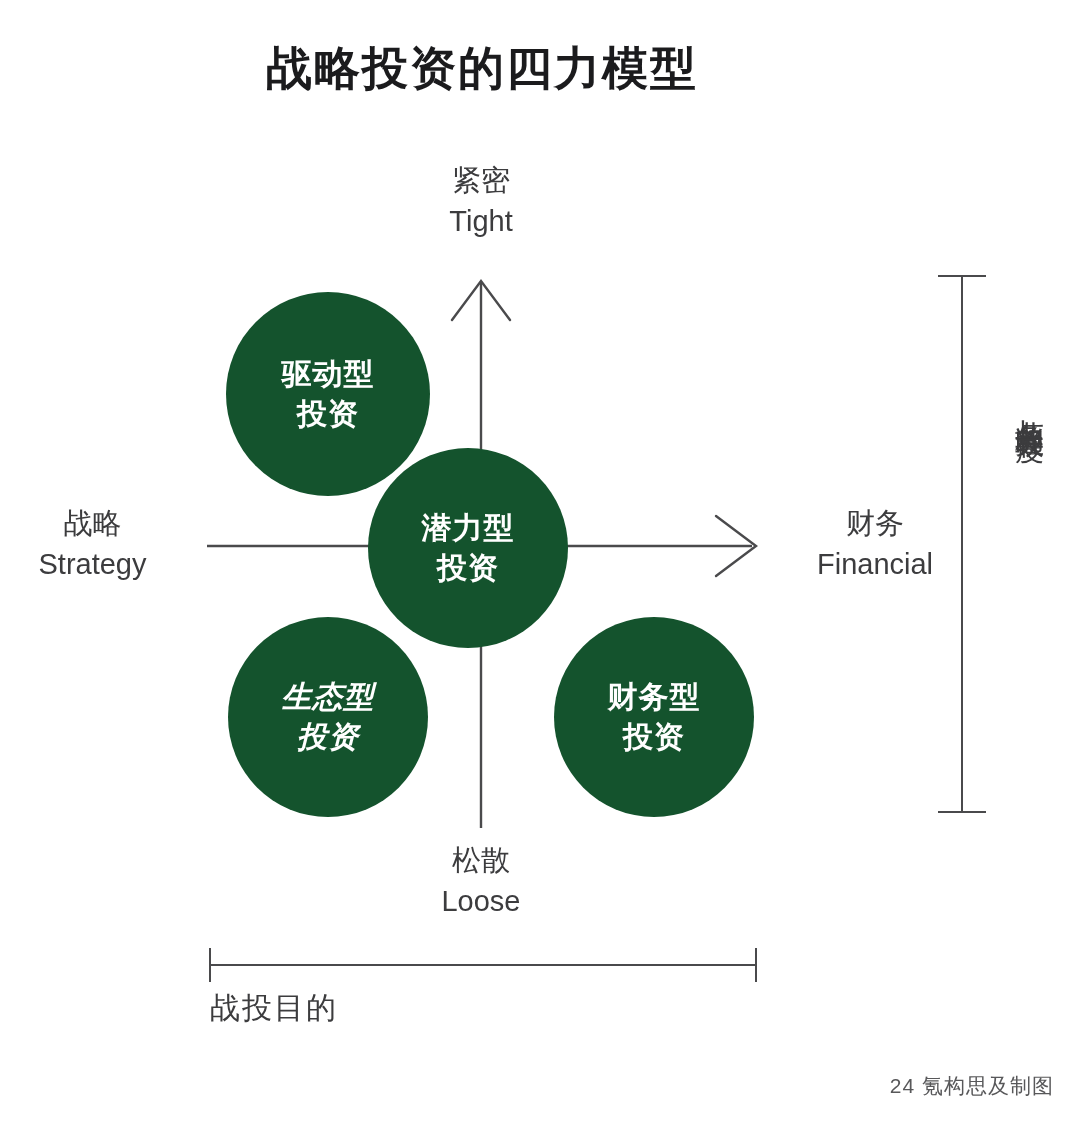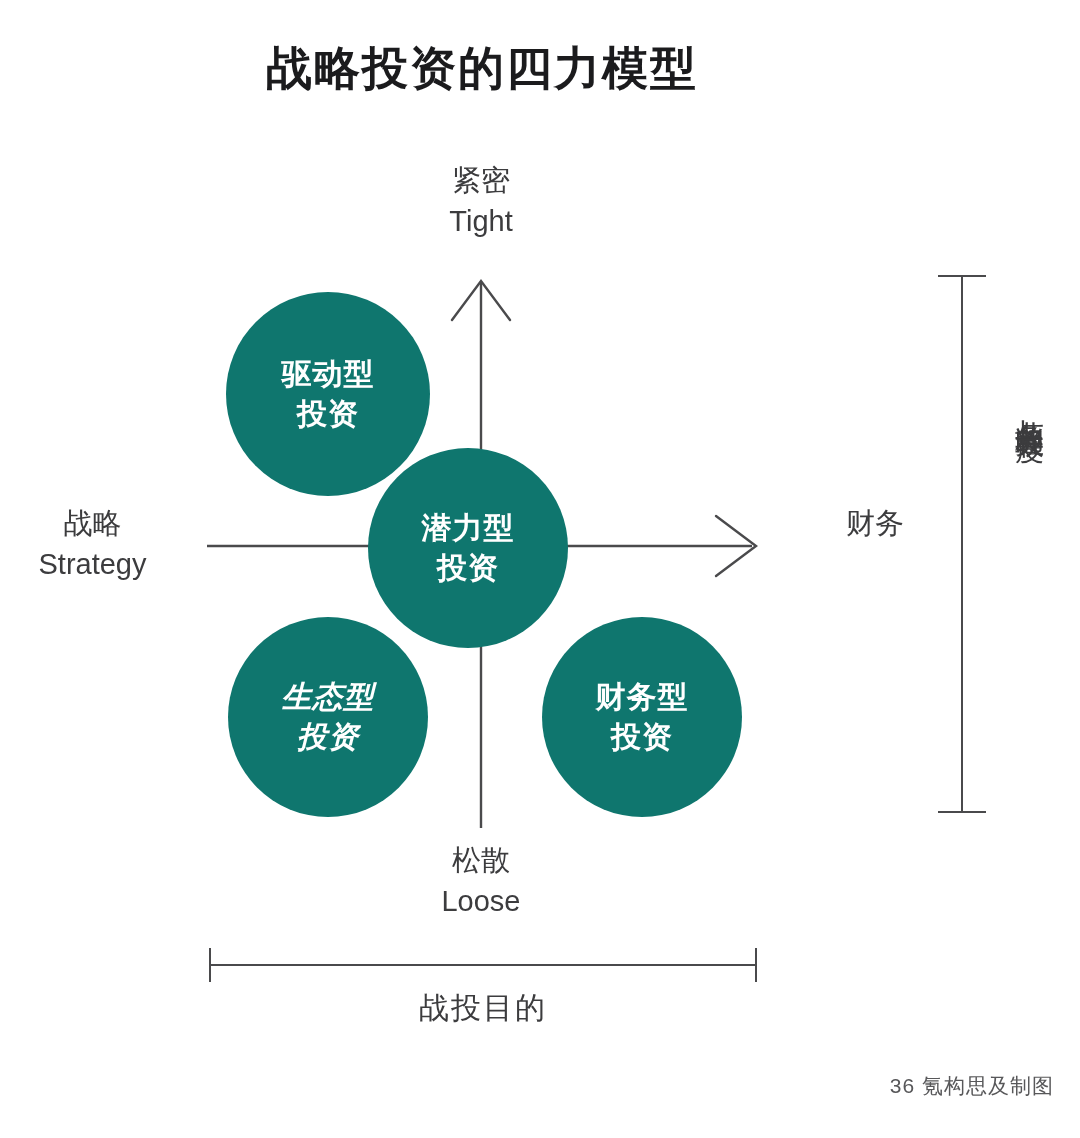--- a/index.html
+++ b/index.html
@@ -78,38 +78,38 @@
     left: 775px;
     top: 503px;
     width: 200px;
     text-align: center;
   }
 
   
   .bubble {
     position: absolute;
     border-radius: 50%;
-    background: #0f766e;
+    background: #14532d;
     display: flex;
     flex-direction: column;
     align-items: center;
     justify-content: center;
     color: #ffffff;
     font-size: 30px;
     font-weight: bold;
     line-height: 1.32;
     letter-spacing: 1px;
     text-align: center;
   }
   .bubble span { display: block; }
 
   .bubble-driving   { left: 226px; top: 292px; width: 204px; height: 204px; }
   .bubble-potential { left: 368px; top: 448px; width: 200px; height: 200px; z-index: 3; }
   .bubble-eco       { left: 228px; top: 617px; width: 200px; height: 200px; font-style: italic; }
-  .bubble-financial { left: 542px; top: 617px; width: 200px; height: 200px; }
+  .bubble-financial { left: 554px; top: 617px; width: 200px; height: 200px; }
 
   
   .vertical-label {
     position: absolute;
     left: 1000px;
     top: 396px;
     width: 46px;
     font-size: 29px;
     font-weight: 300;
     color: #3c3c3e;
@@ -118,21 +118,21 @@
     writing-mode: vertical-rl;
     letter-spacing: 2px;
   }
 
   
   .bottom-caption {
     position: absolute;
     left: 210px;
     top: 988px;
     width: 546px;
-    text-align: center;
+    text-align: left;
     font-size: 30px;
     font-weight: 300;
     color: #3c3c3e;
     letter-spacing: 2px;
   }
 
   
   .credit {
     position: absolute;
     right: 26px;
@@ -177,20 +177,21 @@
     <span class="en">Tight</span>
   </div>
 
   <div class="axis-label axis-left">
     <span class="cn">战略</span>
     <span class="en">Strategy</span>
   </div>
 
   <div class="axis-label axis-right">
     <span class="cn">财务</span>
+    <span class="en">Financial</span>
   </div>
 
   <div class="bubble bubble-driving">
     <span>驱动型</span>
     <span>投资</span>
   </div>
 
   <div class="bubble bubble-potential">
     <span>潜力型</span>
     <span>投资</span>
@@ -203,15 +204,15 @@
 
   <div class="bubble bubble-financial">
     <span>财务型</span>
     <span>投资</span>
   </div>
 
   <div class="vertical-label">与业务的关联程度</div>
 
   <div class="bottom-caption">战投目的</div>
 
-  <div class="credit">36 氪构思及制图</div>
+  <div class="credit">24 氪构思及制图</div>
 
 </div>
 
 </body></html>

